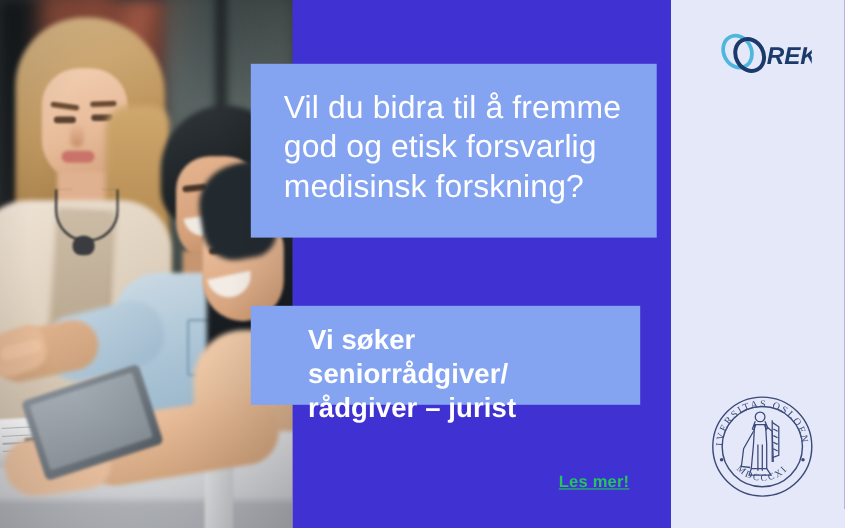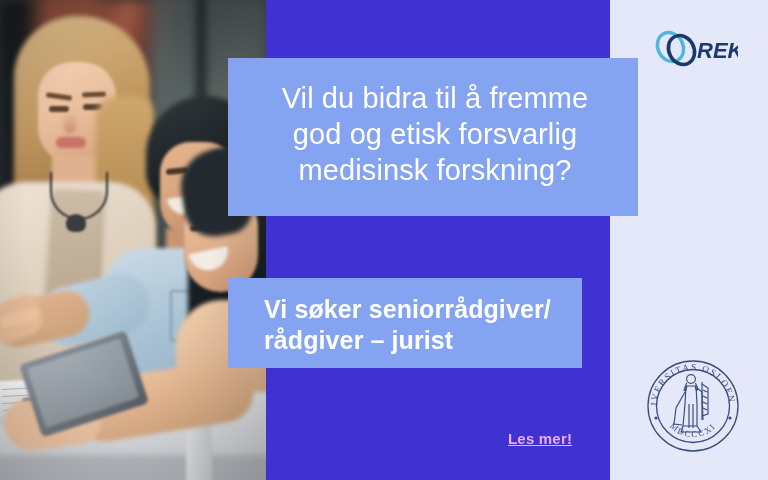--- a/index.html
+++ b/index.html
@@ -372,49 +372,48 @@
   }
 
   
   .card {
     position: absolute;
     background: #84a4f2;
     box-sizing: border-box;
   }
   #headline-card {
     left: 228px; top: 58px;
-    width: 410px; height: 158px;
+    width: 369px; height: 158px;
     padding: 22px 26px 0 30px;
-    text-align: center;
   }
   #headline-text {
     margin: 0;
     color: #ffffff;
     font-size: 29px;
     line-height: 36px;
     font-weight: 400;
     letter-spacing: .1px;
   }
   #job-card {
     left: 228px; top: 278px;
     width: 354px; height: 90px;
-    padding: 16px 20px 0 36px;
+    padding: 16px 20px 0 52px;
   }
   #job-text {
     margin: 0;
     color: #ffffff;
     font-size: 25px;
     line-height: 31px;
     font-weight: bold;
     letter-spacing: .1px;
   }
   #cta {
     position: absolute;
     left: 508px; top: 430px;
-    color: #f0abfc;
+    color: #22c55e;
     font-size: 15px;
     font-weight: bold;
     letter-spacing: .2px;
   }
 
   
   #rek-logo {
     position: absolute;
     left: 650px; top: 27px;
     width: 88px; height: 44px; font-style: italic;

